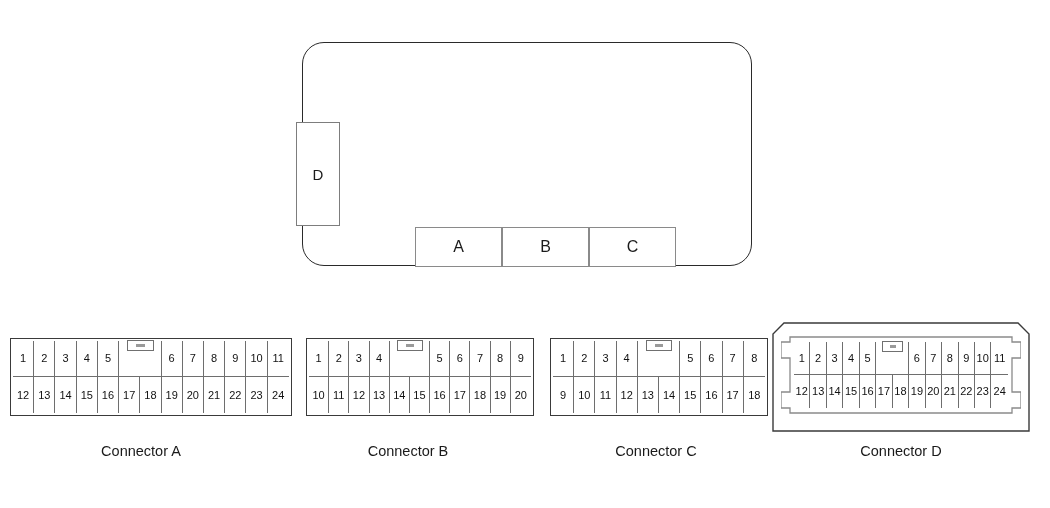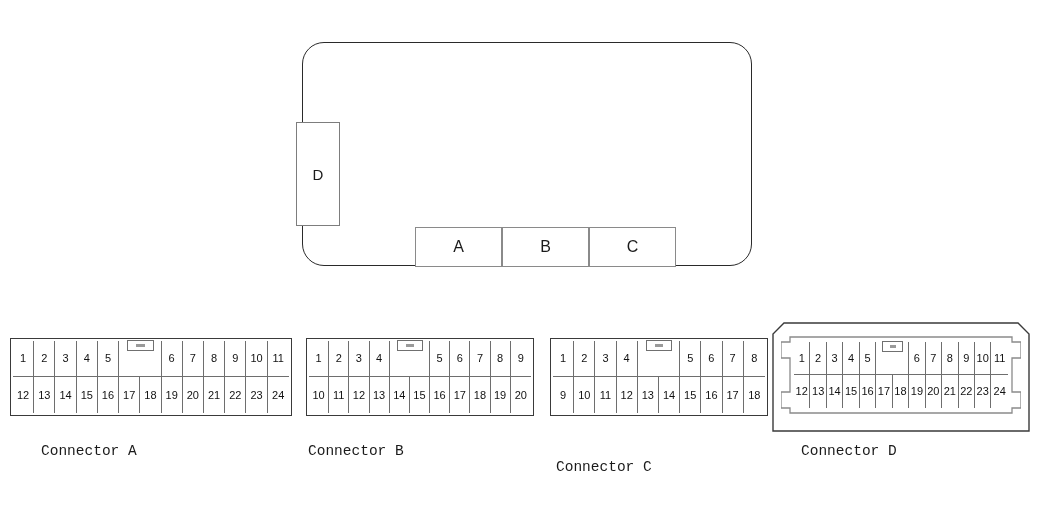--- a/index.html
+++ b/index.html
@@ -133,25 +133,24 @@
     left: 0;
     top: 0;
     width: 100%;
     height: 100%;
   }
   #connector-d-shell svg { display: block; }
 
   
   .conn-caption {
     position: absolute;
-    text-align: left;
+    text-align: center;
     font-size: 14.5px;
     color: #1a1a1a;
     white-space: nowrap;
-    font-family: Liberation Mono, monospace;
   }
 </style>
 </head>
 <body>
 
 <div id="bcm-module">
   <div id="bcm-body"></div>
 
 
   <div class="stub-left" id="stub-d" style="left: -6px; top: 80px; width: 44px; height: 104px;">
@@ -260,21 +259,21 @@
           <div class="pin-cell" style="width: 21.2px; height: 36px;">13</div>
           <div class="pin-cell" style="width: 21.2px; height: 36px;">14</div>
           <div class="pin-cell" style="width: 21.2px; height: 36px;">15</div>
           <div class="pin-cell" style="width: 21.2px; height: 36px;">16</div>
           <div class="pin-cell" style="width: 21.2px; height: 36px;">17</div>
           <div class="pin-cell" style="width: 21.2px; height: 36px;">18</div>
         </div>
       </div>
       <div class="latch-tab" style="left: 95.75px; top: 2px; width: 26.5px; height: 11px;"></div>
     </div>
-    <div class="conn-caption" style="left: 556px; top: 443px; width: 200px; margin-top: 16px;">Connector C</div>
+    <div class="conn-caption" style="left: 556px; top: 443px; width: 200px;">Connector C</div>
     <div class="connector" style="left: 772px; top: 322px; width: 258px; height: 110px;">
       <div id="connector-d-shell">
         <svg width="258" height="110" viewBox="0 0 258 110">
           <path d="M 12 1 L 246 1 L 257 12 L 257 109 L 1 109 L 1 12 Z" fill="#ffffff" stroke="#3a3a3a" stroke-width="1.4"></path>
         </svg>
       </div>
       <div style="position: absolute; left: 9px; top: 14px;">
         <svg width="240" height="78" viewBox="0 0 240 78" style="display:block">
           <path d="M 9 1 L 231 1 L 231 6 L 240 6 L 240 22 L 231 22 L 231 56 L 240 56 L 240 72 L 231 72 L 231 77 L 9 77 L 9 72 L 0 72 L 0 56 L 9 56 L 9 22 L 0 22 L 0 6 L 9 6 Z" fill="#ffffff" stroke="#8a8a8a" stroke-width="1.3" stroke-linejoin="miter"></path>
         </svg>

